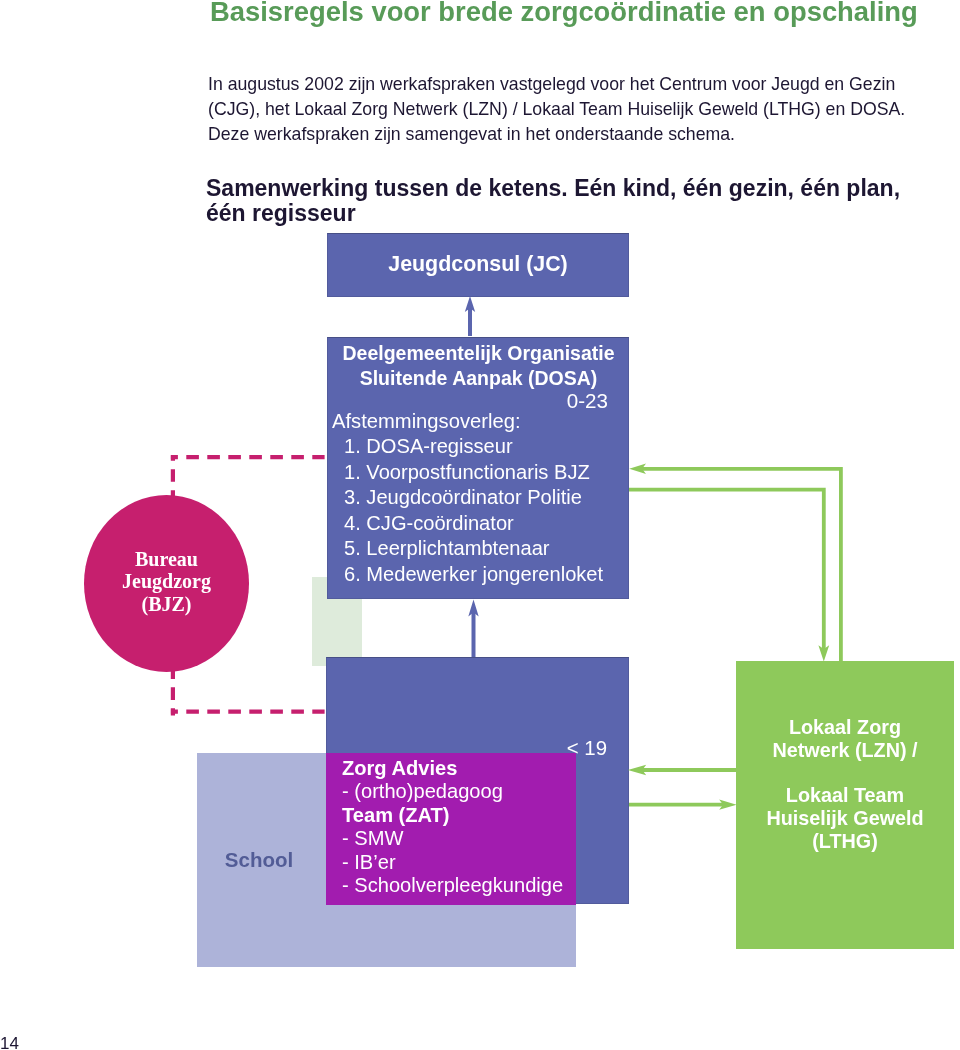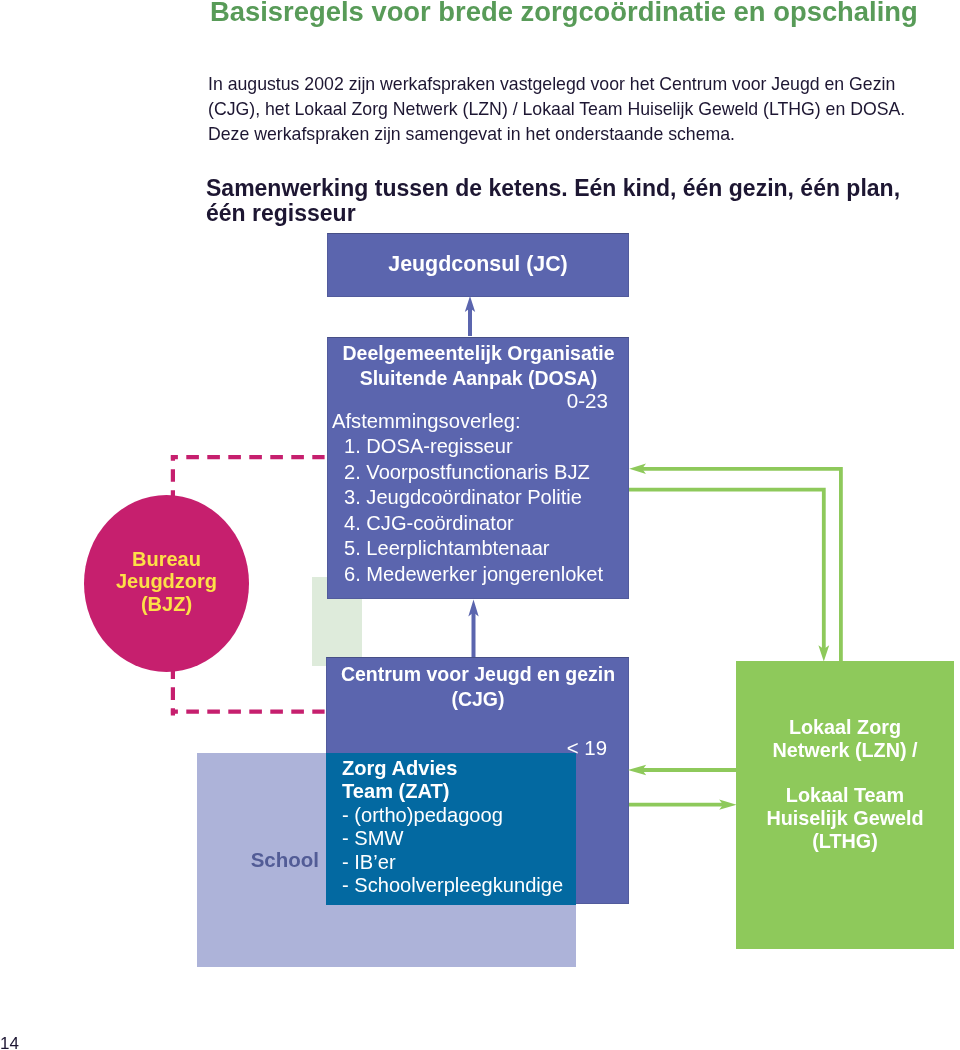--- a/index.html
+++ b/index.html
@@ -15,27 +15,27 @@
   #jc .t{position:absolute;left:-1px;top:18px;width:302px;text-align:center;font-size:21.4px;font-weight:bold;}
   #dosa{left:327px;top:337px;width:302px;height:262px;}
   #dosaHead{position:absolute;left:5px;top:3px;width:291px;text-align:center;font-size:19.5px;font-weight:bold;line-height:24.5px;}
   #dosaAge{position:absolute;right:20px;top:51px;font-size:20.6px;}
   #dosaSub{position:absolute;left:4px;top:71px;font-size:20.2px;line-height:25.5px;}
   #dosaList{position:absolute;left:16px;top:96px;font-size:20.1px;line-height:25.5px;}
   #cjg{left:326px;top:657px;width:303px;height:247px;}
   #cjgHead{position:absolute;left:5px;top:4px;width:292px;text-align:center;font-size:19.5px;font-weight:bold;line-height:24.5px;}
   #cjgAge{position:absolute;right:21px;top:52px;font-size:20.4px;margin-top:27px;}
   #school{left:197px;top:753px;width:379px;height:214px;background:#adb3d9;}
-  #school .t{position:absolute;left:2px;top:95px;width:120px;text-align:right;font-size:20.5px;font-weight:bold;color:#525c96;}
-  #zat{left:326px;top:753px;width:250px;height:152px;background:#0369a1;color:#fff;}
+  #school .t{position:absolute;left:2px;top:95px;width:120px;text-align:center;font-size:20.5px;font-weight:bold;color:#525c96;}
+  #zat{left:326px;top:753px;width:250px;height:152px;background:#a21caf;color:#fff;}
   #zatTxt{position:absolute;left:16px;top:4px;font-size:20.1px;line-height:23.4px;}
   #green{left:736px;top:661px;width:218px;height:288px;background:#8ec95b;color:#fff;}
   #green .t{position:absolute;left:0;top:55px;width:218px;text-align:center;font-size:19.8px;font-weight:bold;line-height:22.8px;}
   #lightgreen{left:312px;top:577px;width:50px;height:89px;background:#deebdb;}
-  #circle{left:84px;top:495px;width:165px;height:177px;background:#c61f6e;border-radius:50%;color:#fde047;}
+  #circle{left:84px;top:495px;width:165px;height:177px;background:#c61f6e;border-radius:50%;color:#ffffff;font-family:Liberation Serif, serif;}
   #circle .t{position:absolute;left:0;top:53px;width:165px;text-align:center;font-size:20px;font-weight:bold;line-height:22.3px;}
   #pageno{position:absolute;left:0px;top:1034px;color:#1d1632;font-size:17px;}
   svg.ov{position:absolute;left:0;top:0;width:960px;height:1050px;overflow:visible;}
 </style>
 </head>
 <body>
 
 <div class="page">
   <div id="title">Basisregels voor brede zorgcoördinatie en opschaling</div>
   <div class="para" id="p1">In augustus 2002 zijn werkafspraken vastgelegd voor het Centrum voor Jeugd en Gezin (CJG), het Lokaal Zorg Netwerk (LZN) / Lokaal Team Huiselijk Geweld (LTHG) en DOSA. Deze werkafspraken zijn samengevat in het onderstaande schema.</div>
@@ -47,42 +47,41 @@
   <div class="box blue" id="jc">
     <div class="t">Jeugdconsul (JC)</div>
   </div>
 
   <div class="box blue" id="dosa">
     <div id="dosaHead">Deelgemeentelijk Organisatie Sluitende Aanpak (DOSA)</div>
     <div id="dosaAge">0-23</div>
     <div id="dosaSub">Afstemmingsoverleg:</div>
     <div id="dosaList">
         <div>1. DOSA-regisseur</div>
-        <div>2. Voorpostfunctionaris BJZ</div>
+        <div>1. Voorpostfunctionaris BJZ</div>
         <div>3. Jeugdcoördinator Politie</div>
         <div>4. CJG-coördinator</div>
         <div>5. Leerplichtambtenaar</div>
         <div>6. Medewerker jongerenloket</div>
       </div>
   </div>
 
   <div class="box blue" id="cjg">
-    <div id="cjgHead">Centrum voor Jeugd en gezin (CJG)</div>
     <div id="cjgAge">&lt; 19</div>
   </div>
 
   <div class="box" id="school">
     <div class="t">School</div>
   </div>
 
   <div class="box" id="zat">
     <div id="zatTxt">
         <div style="font-weight: bold;">Zorg Advies</div>
+        <div>- (ortho)pedagoog</div>
         <div style="font-weight: bold;">Team (ZAT)</div>
-        <div>- (ortho)pedagoog</div>
         <div>- SMW</div>
         <div>- IB’er</div>
         <div>- Schoolverpleegkundige</div>
       </div>
   </div>
 
   <div class="box" id="green">
     <div class="t">
         <div>Lokaal Zorg</div>
         <div>Netwerk (LZN) /</div>

